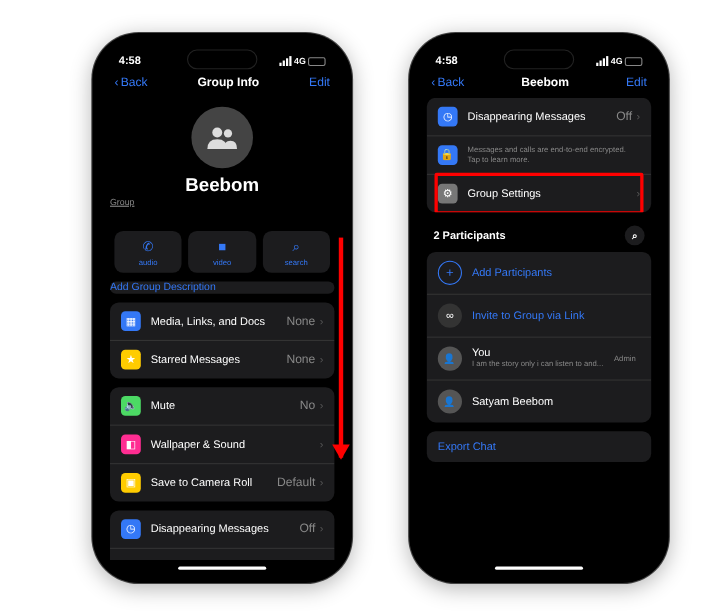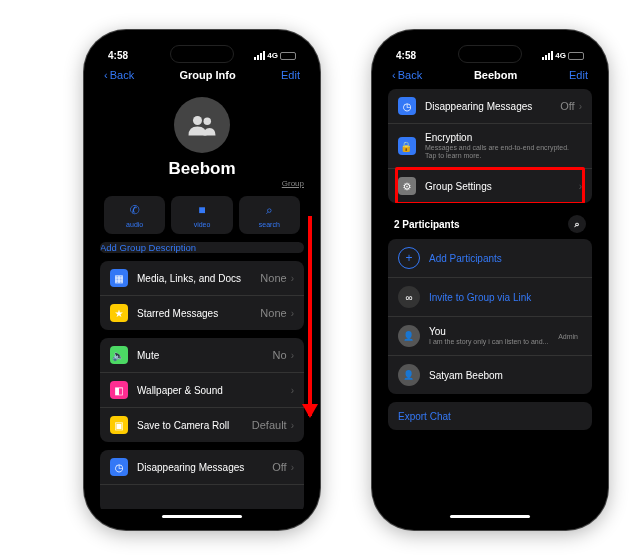--- a/index.html
+++ b/index.html
@@ -50,21 +50,21 @@
     .nav-title { font-weight: 600; font-size: 11px; }
     .nav-edit { color: #3478f6; }
     .content { padding: 0 8px; height: 420px; overflow: hidden; }
     .avatar-big {
       width: 56px; height: 56px; border-radius: 50%;
       background: #444; margin: 8px auto 6px;
       display: flex; align-items: center; justify-content: center;
     }
     .avatar-big svg { width: 30px; height: 22px; }
     .group-name { text-align: center; font-size: 17px; font-weight: 700; }
-    .group-sub { text-align: right; font-size: 8px; color: #888; margin-bottom: 8px; text-decoration: underline; }
+    .group-sub { text-align: left; font-size: 8px; color: #888; margin-bottom: 22px; text-decoration: underline; }
     .action-row { display: flex; gap: 6px; padding: 0 4px; margin-bottom: 8px; }
     .action-btn {
       flex: 1; background: #1c1c1e; border-radius: 8px;
       padding: 7px 0 5px; text-align: center; color: #3478f6;
     }
     .action-btn .icon { font-size: 12px; display: block; margin-bottom: 2px; }
     .action-btn .lbl { font-size: 7px; color: #3478f6; }
     .section { background: #1c1c1e; border-radius: 8px; margin-bottom: 8px; overflow: hidden; }
     .row {
       display: flex; align-items: center; padding: 8px 10px;
@@ -260,21 +260,20 @@
       <div class="section">
         <div class="row">
           <span class="row-icon" style="background:#3478f6">◷</span>
           <span class="row-label">Disappearing Messages</span>
           <span class="row-value">Off</span>
           <span class="chev">›</span>
         </div>
         <div class="row">
           <span class="row-icon" style="background:#3478f6">🔒</span>
           <div style="flex:1">
-            <div class="row-label">Encryption</div>
             <div class="row-sub">Messages and calls are end-to-end encrypted. Tap to learn more.</div>
           </div>
         </div>
         <div class="row">
           <span class="row-icon" style="background:#777">⚙</span>
           <span class="row-label">Group Settings</span>
           <span class="chev">›</span>
           <span class="highlight-box"></span>
         </div>
       </div>

